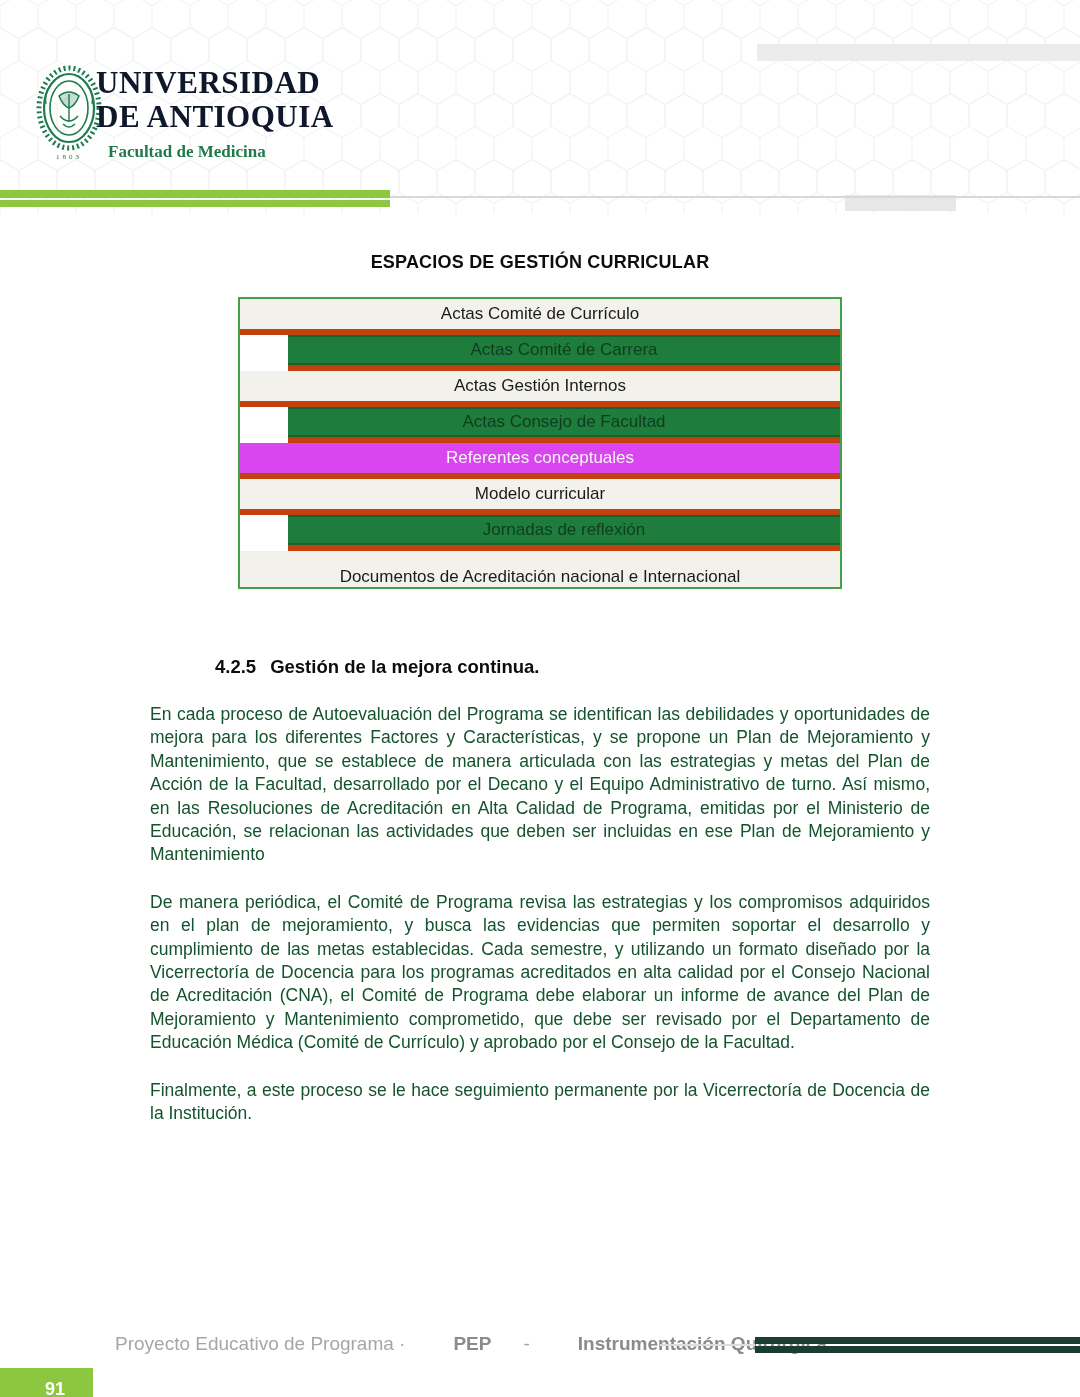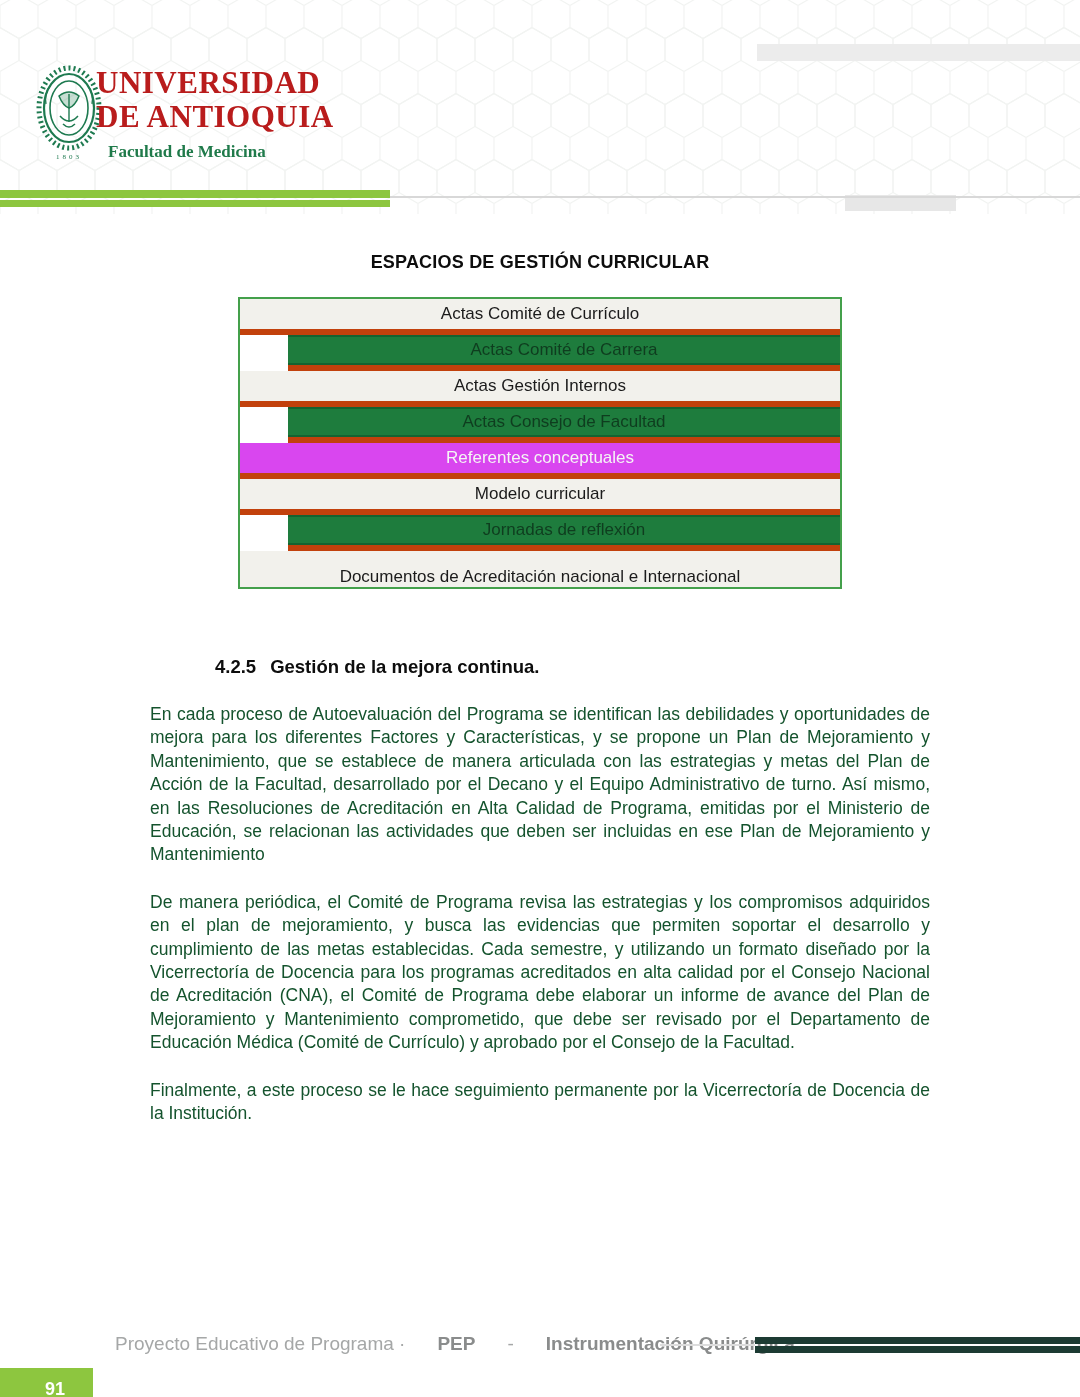--- a/index.html
+++ b/index.html
@@ -15,21 +15,21 @@
   .hex-pattern { position:absolute; left:0; top:0; width:1080px; height:214px; opacity:.6; }
   .gray-rect-top { position:absolute; left:757px; top:44px; width:323px; height:17px; background:#ececec; }
   .gray-rect-mid { position:absolute; left:845px; top:195px; width:111px; height:16px; background:#e7e7e7; }
 
   
   .logo-block { position:absolute; left:36px; top:60px; }
   .seal { position:absolute; left:0; top:4px; }
   .wordmark {
     position:absolute; left:60px; top:6px; width:420px;
     font-family:"Liberation Serif", serif;
-    font-weight:bold; color:#b91c1c;
+    font-weight:bold; color:#0f172a;
     font-size:31px; line-height:34px; letter-spacing:.5px;
     white-space:nowrap;
   }
   .faculty {
     position:absolute; left:72px; top:82px;
     font-family:"Liberation Serif", serif;
     font-weight:bold; color:#1f7a4a; font-size:17px;
     white-space:nowrap;
   }
 
@@ -78,21 +78,21 @@
     font-weight:bold; font-size:18px;
     display:flex; align-items:center; justify-content:flex-end;
     padding-right:28px;
     margin-top:45px;
   }
   .footer-title {
     position:absolute; left:115px; top:1323px; height:42px;
     display:flex; align-items:center; font-size:19px; white-space:nowrap;gap:32px;
   }
   .ft-regular { color:#a5a7a7; font-weight:normal; }
-  .ft-bold { color:#8a8c8c; font-weight:bold; }
+  .ft-bold { color:#8a8c8c; font-weight:bold;margin-left:16px; }
   .footer-line { position:absolute; left:660px; top:1344px; width:95px; height:2px; background:#dcdcdc; }
   .footer-bar-top { position:absolute; left:755px; top:1337px; width:325px; height:7px; background:#1c3b33; }
   .footer-bar-bot { position:absolute; left:755px; top:1346px; width:325px; height:7px; background:#1c3b33; }
 </style>
 </head>
 <body>
 
 <div class="page">
 
   <svg class="hex-pattern" xmlns="http://www.w3.org/2000/svg" width="1080" height="214">

